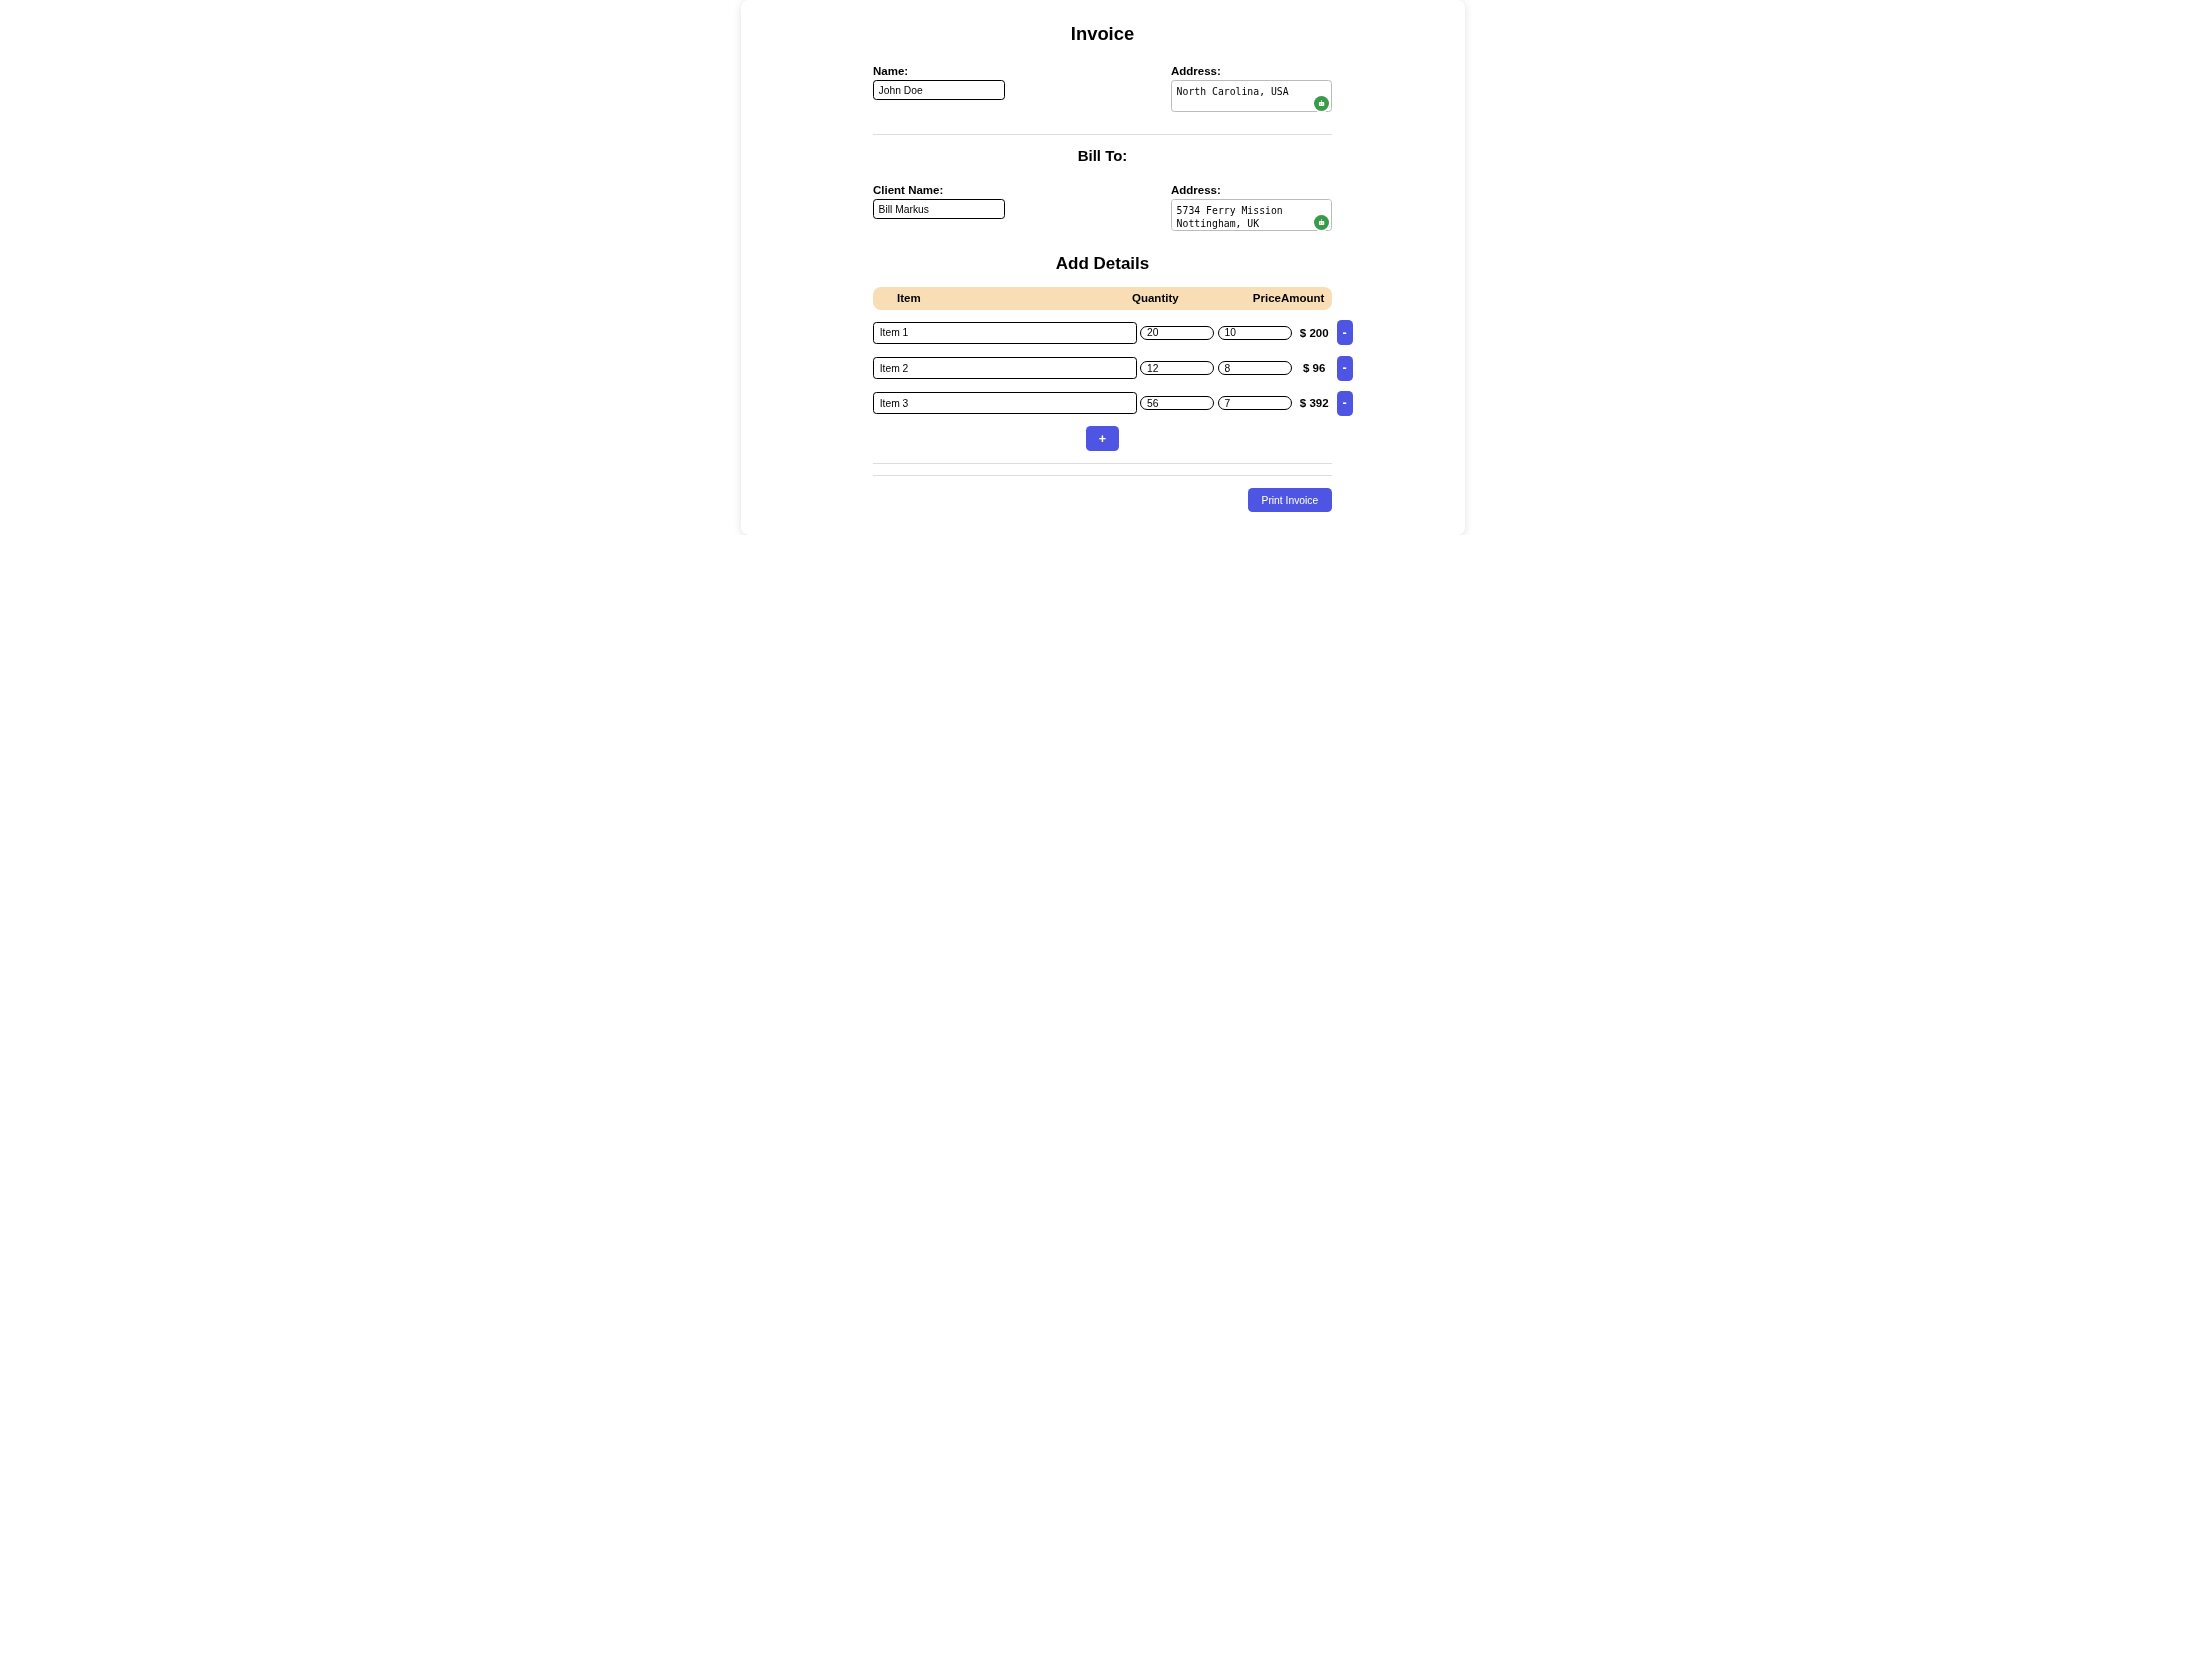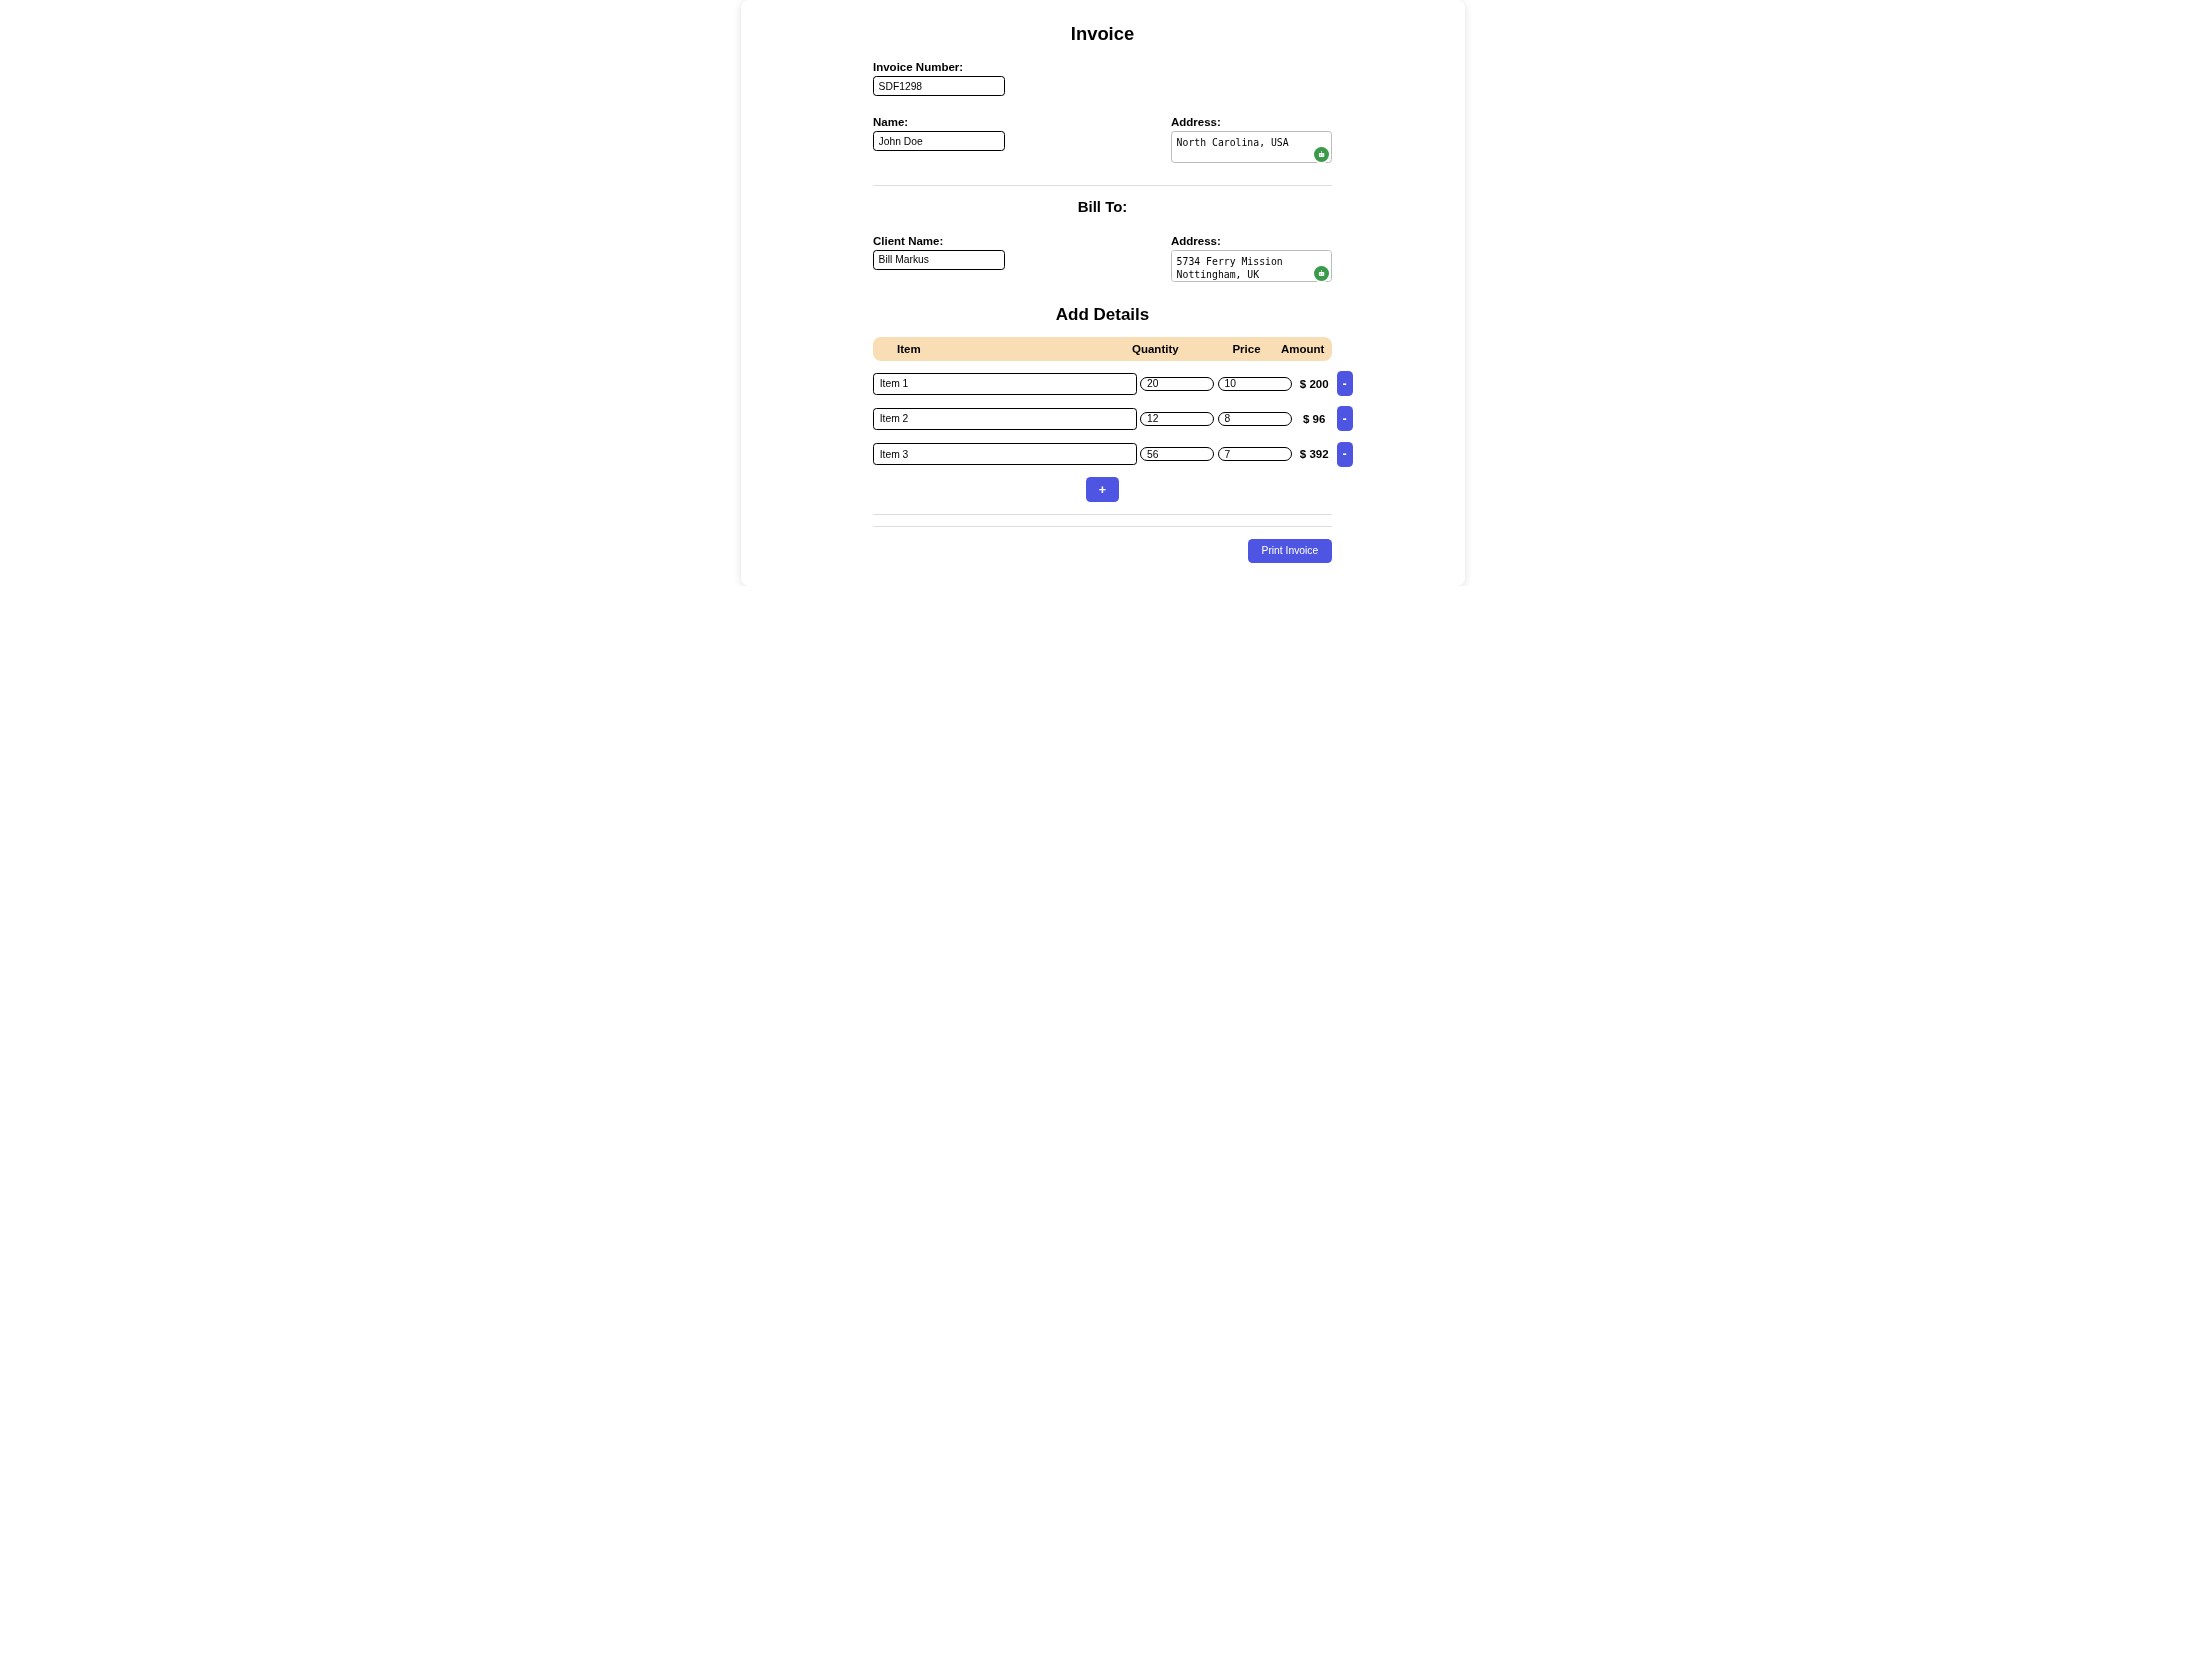--- a/index.html
+++ b/index.html
@@ -101,21 +101,21 @@
   .thead {
     display: flex;
     background: #f9ddb4;
     border-radius: 8px;
     padding: 5.7px 8px;
     font-weight: 700;
     font-size: 11.5px;
   }
   .th-item { flex: 0 0 235px; margin-left: 16px; }
   .th-qty  { flex: 0 0 80px; text-align: left; }
-  .th-price{ flex: 0 0 69px; text-align: center; }
+  .th-price{ flex: 0 0 69px; text-align: right; }
   .th-amt  { flex: 1; text-align: right; padding-right: 3.4px; }
   .trow {
     display: flex;
     align-items: center;
     margin-top: 10.3px;
     gap: 3.4px;
   }
   .cell-item input {
     width: 264px;
     height: 22px;
@@ -195,24 +195,20 @@
   }
 </style>
 </head>
 <body>
 
 <div class="page">
   <div class="content">
 
     <h1 class="title">Invoice</h1>
 
-    <div>
-      <div class="label">Invoice Number:</div>
-      <input class="text" type="text" value="SDF1298" style="">
-    </div>
 
     <div class="row-two">
       <div class="col-fixed">
         <div class="label">Name:</div>
         <input class="text" type="text" value="John Doe" style="">
       </div>
       <div class="col-wide">
         <div class="label">Address:</div>
         <div class="addr-wrap">
           <textarea class="addr" style="">North Carolina, USA</textarea>

